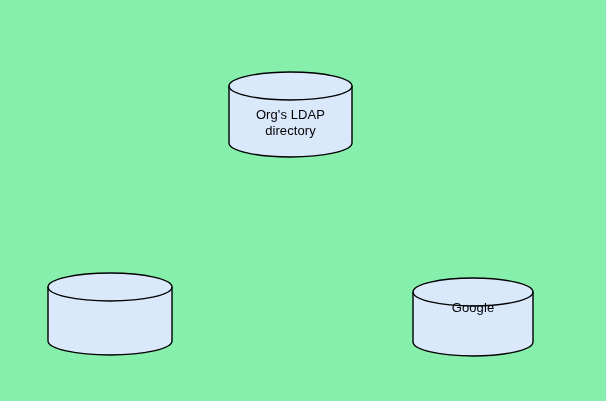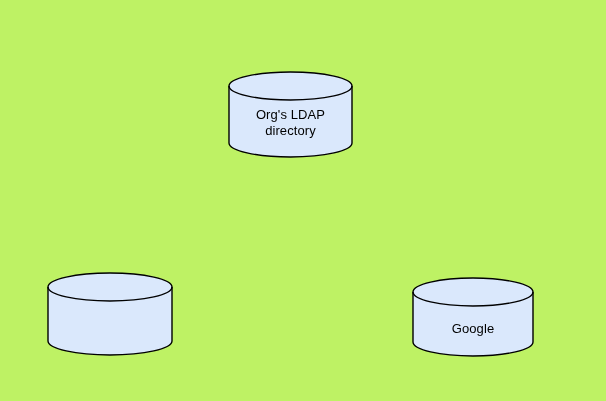--- a/index.html
+++ b/index.html
@@ -11,21 +11,21 @@
   body {
     width: 606px;
     height: 401px;
     overflow: hidden;
     font-family: "Liberation Sans", sans-serif;
   }
   #canvas {
     position: relative;
     width: 606px;
     height: 401px;
-    background: #bef264;
+    background: #86efac;
   }
   .cylinder {
     position: absolute;
     box-sizing: border-box;
   }
   .cylinder svg {
     display: block;
     position: absolute;
     left: 0;
     top: 0;
@@ -64,16 +64,16 @@
       <path id="body-emm" d="M 0 14 A 62 14 0 0 1 124 14 L 124 68 A 62 14 0 0 1 0 68 Z" fill="#dae8fc" stroke="#000000" stroke-width="1.4" stroke-linejoin="round"></path>
       <path id="top-emm" d="M 0 14 A 62 14 0 0 0 124 14" fill="none" stroke="#000000" stroke-width="1.4"></path>
     </svg>
   </div>
 
   <div class="cylinder" id="node-google" style="left: 413px; top: 278px; width: 120px; height: 78px;">
     <svg id="svg-google" width="120" height="78" viewBox="0 0 120 78">
       <path id="body-google" d="M 0 14 A 60 14 0 0 1 120 14 L 120 64 A 60 14 0 0 1 0 64 Z" fill="#dae8fc" stroke="#000000" stroke-width="1.4" stroke-linejoin="round"></path>
       <path id="top-google" d="M 0 14 A 60 14 0 0 0 120 14" fill="none" stroke="#000000" stroke-width="1.4"></path>
     </svg>
-    <div class="cyl-label" id="label-google" style="top: 43px;">Google</div>
+    <div class="cyl-label" id="label-google" style="top: 22px;">Google</div>
   </div>
 
 </div>
 
 </body></html>

